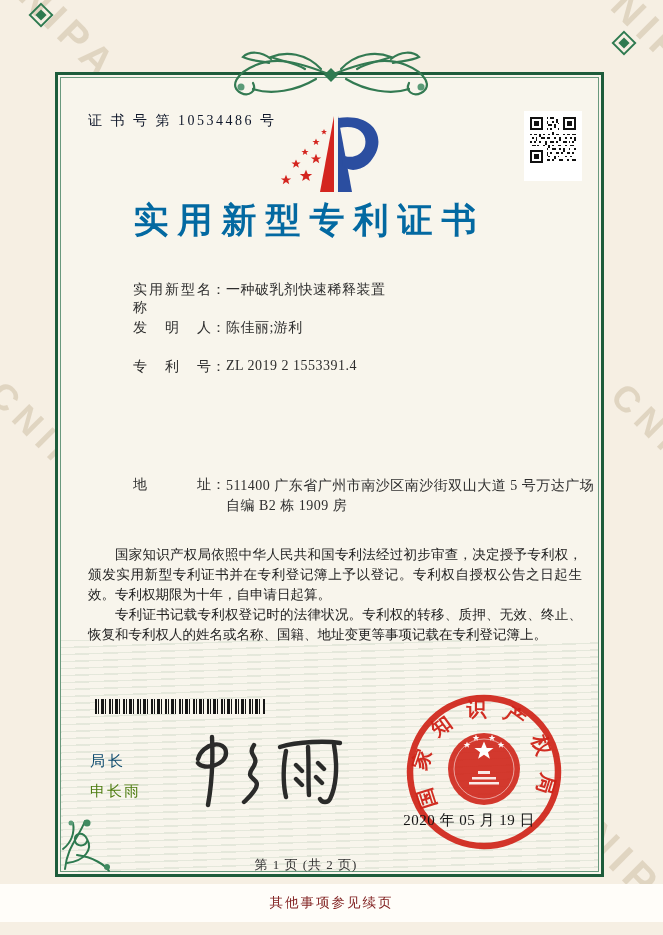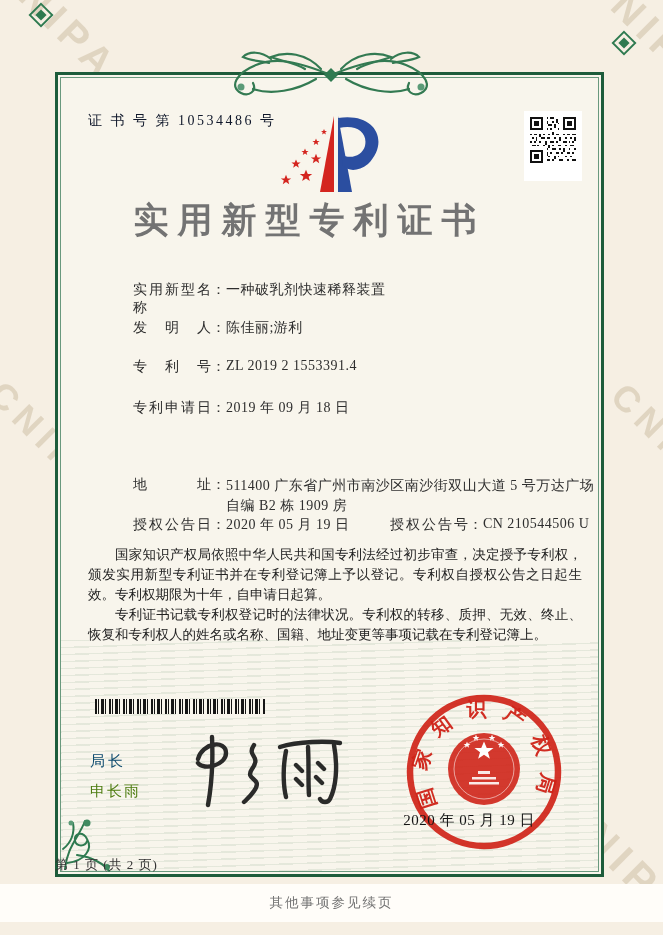--- a/index.html
+++ b/index.html
@@ -38,21 +38,21 @@
       rgba(255,255,255,0) 1.5px, rgba(255,255,255,0) 7px);
   }
   .abs{position:absolute;z-index:3;}
   
   .certno{left:88px;top:112px;font-size:14px;letter-spacing:2.5px;color:#0f172a;}
   .logo{left:272px;top:108px;}
   .qr-wrap{left:524px;top:111px;width:58px;height:70px;background:#ffffff;display:flex;justify-content:center;}
   .qr-wrap svg{margin-top:6px;}
   .doc-title{
     left:55px;top:197px;width:509px;text-align:center;
-    font-size:35px;font-weight:bold;letter-spacing:9px;color:#737373;
+    font-size:35px;font-weight:bold;letter-spacing:9px;color:#0369a1;
   }
   
   .row{position:absolute;left:88px;z-index:3;font-size:14px;color:#2e2e2e;letter-spacing:.5px;}
   .flabel{display:inline-block;width:5.6em;text-align:justify;text-align-last:justify;vertical-align:top;margin-left:45px;}
   .fval{vertical-align:top;}
   .fval-block{display:inline-block;width:402px;vertical-align:top;line-height:20px;}
   .r-name{top:281px;} .r-inv{top:319px;} .r-pat{top:358px;}
   .r-fil{top:399px;} .r-pee{top:438px;} .r-addr{top:476px;} .r-grant{top:516px;}
   .grant2{position:absolute;left:257px;top:0;white-space:nowrap;}
   
@@ -66,25 +66,25 @@
       #161616 6px 9px,#f8f5ec 9px 10px,#161616 10px 11px,#f8f5ec 11px 14px);
   }
   .director-label{left:90px;top:752px;font-size:15px;letter-spacing:3px;color:#0c4a6e;}
   .director-name{left:90px;top:782px;font-size:15px;letter-spacing:2px;color:#4d7c0f;}
   .sig{left:188px;top:731px;}
   .seal{left:399px;top:687px;z-index:3;}
   .seal-date{
     left:385px;top:811px;width:168px;text-align:center;z-index:4;
     font-size:15px;color:#141414;letter-spacing:.5px;
   }
-  .page-info{left:55px;top:856px;width:502px;font-size:13px;letter-spacing:1px;color:#333;}
+  .page-info{left:55px;top:856px;width:502px;text-align:center;font-size:13px;letter-spacing:1px;color:#333;}
   .strip{
     left:0;top:884px;width:663px;height:38px;background:#fffdf9;z-index:3;
     display:flex;align-items:center;justify-content:center;
-    font-size:13.5px;letter-spacing:2px;color:#737373;
+    font-size:13.5px;letter-spacing:2px;color:#7f1d1d;
   }
   .knot1{left:27px;top:1px;} .knot2{left:610px;top:29px;}
   .ornament{left:181px;top:44px;} .flourish{left:57px;top:803px;}
 </style>
 </head>
 <body>
 
 <div class="page">
 
   <div class="wm wm1">CNIPA</div>
@@ -189,31 +189,22 @@
 
   <div class="row r-name">
     <span class="flabel">实用新型名称</span><span>：</span><span class="fval">一种破乳剂快速稀释装置</span>
   </div>
   <div class="row r-inv">
     <span class="flabel">发明人</span><span>：</span><span class="fval">陈佳丽;游利</span>
   </div>
   <div class="row r-pat">
     <span class="flabel">专利号</span><span>：</span><span class="fval">ZL 2019 2 1553391.4</span>
   </div>
-  <div class="row r-fil">
-    <span class="flabel">专利申请日</span><span>：</span><span class="fval">2019 年 09 月 18 日</span>
-  </div>
   <div class="row r-addr">
     <span class="flabel">地址</span><span>：</span><span class="fval-block"><span>511400 广东省广州市南沙区南沙街双山大道 5 号万达广场</span><br><span>自编 B2 栋 1909 房</span></span>
-  </div>
-  <div class="row r-grant">
-    <span class="flabel">授权公告日</span><span>：</span><span class="fval">2020 年 05 月 19 日</span>
-    <span class="grant2">
-      <span class="flabel">授权公告号</span><span>：</span><span class="fval">CN 210544506 U</span>
-    </span>
   </div>
 
   <div class="abs paras">
     <p>国家知识产权局依照中华人民共和国专利法经过初步审查，决定授予专利权，颁发实用新型专利证书并在专利登记簿上予以登记。专利权自授权公告之日起生效。专利权期限为十年，自申请日起算。</p>
     <p>专利证书记载专利权登记时的法律状况。专利权的转移、质押、无效、终止、恢复和专利权人的姓名或名称、国籍、地址变更等事项记载在专利登记簿上。</p>
   </div>
 
   <div class="abs barcode"></div>
 
   <div class="abs director-label">局长</div>

